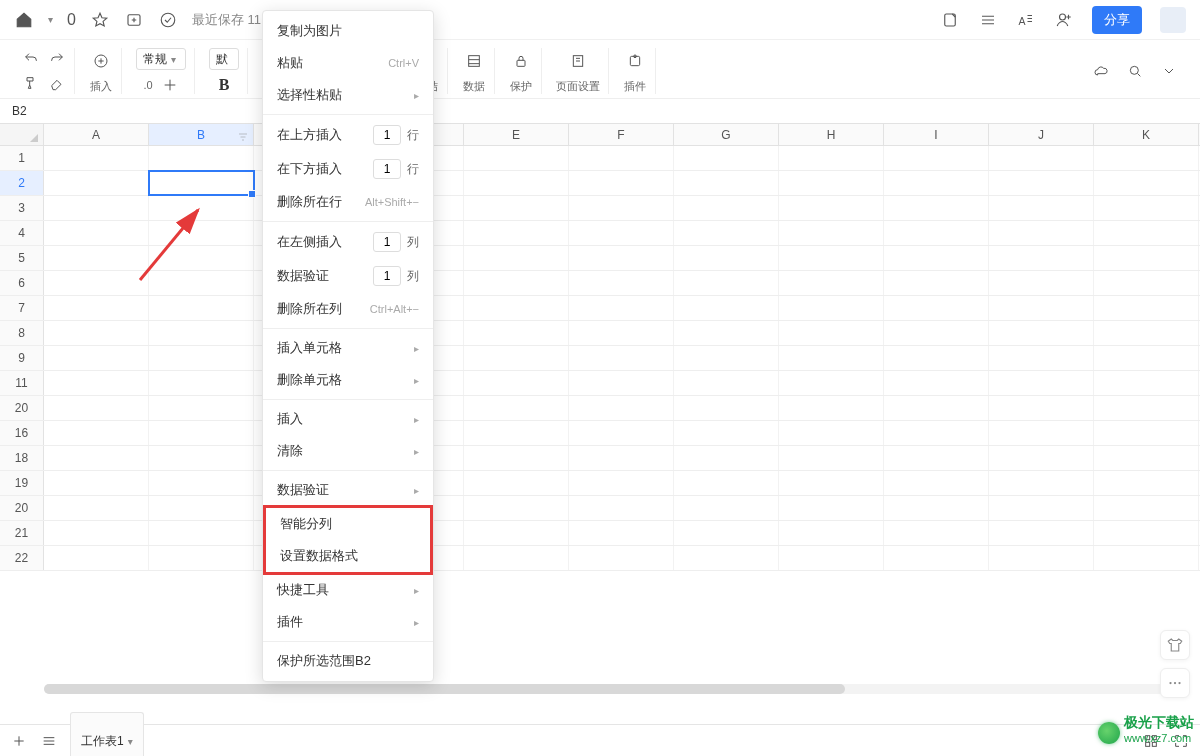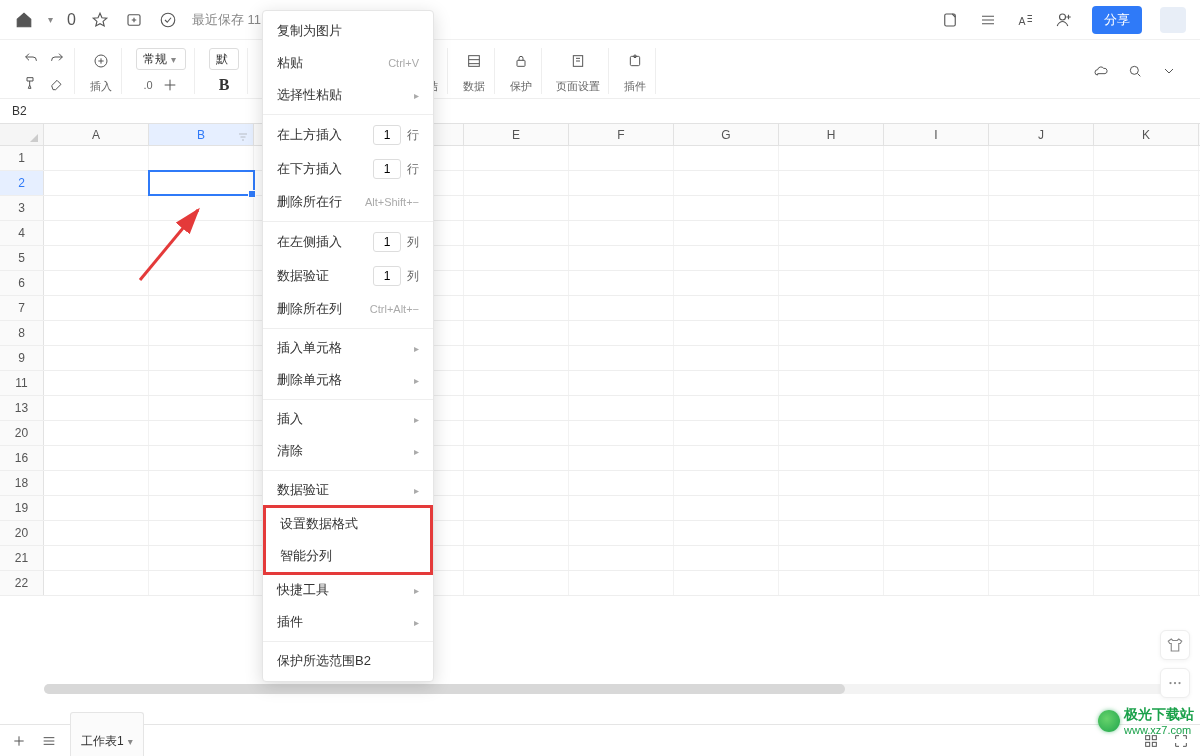--- a/index.html
+++ b/index.html
@@ -66,21 +66,21 @@
 
 
 .red-arrow { position: absolute; left: 130px; top: 200px; z-index: 60; pointer-events: none; }
 
 
 .sheetbar { position: absolute; bottom: 0; left: 0; right: 0; height: 32px; border-top: 1px solid #e5e5e5; display: flex; align-items: center; padding: 0 10px; gap: 12px; background: #fff; }
 .sheet-tab { display: flex; align-items: center; gap: 4px; padding: 20px 10px; border: 1px solid #e5e5e5; border-bottom: none; border-radius: 3px 3px 0 0; background: #fbfbfb; font-size: 12px; }
 .sheetbar .spacer { flex: 1; }
 
 
-.watermark { position: absolute; right: 6px; bottom: 20px; display: flex; align-items: center; gap: 4px; z-index: 70; font-size: 14px; margin-left: 36px; }
+.watermark { position: absolute; right: 6px; bottom: 12px; display: flex; align-items: flex-end; gap: 4px; z-index: 70; font-size: 14px; margin-left: 36px; }
 .watermark .logo { width: 22px; height: 22px; border-radius: 50%; background: radial-gradient(circle at 40% 40%, #67d36c, #1fa54b); box-shadow: 0 0 4px rgba(0,160,60,0.5); }
 .watermark .t1 { color: #1aa14a; font-weight: bold; }
 .watermark .t2 { color: #1aa14a; font-size: 11px; }
 
 
 .float-side { position: absolute; right: 10px; top: 630px; display: flex; flex-direction: column; gap: 8px; z-index: 40; }
 .float-btn { width: 30px; height: 30px; border: 1px solid #eee; border-radius: 6px; background: #fff; display: flex; align-items: center; justify-content: center; box-shadow: 0 1px 4px rgba(0,0,0,0.05); }
 </style>
 </head>
 <body>
@@ -480,34 +480,20 @@
         <div class="cell"></div>
         <div class="cell"></div>
         <div class="cell"></div>
         <div class="cell"></div>
         <div class="cell"></div>
         <div class="cell"></div>
         <div class="cell"></div>
         <div class="cell"></div>
       </div>
       <div class="row">
-        <div class="rowh">13</div>
-        <div class="cell"></div>
-        <div class="cell"></div>
-        <div class="cell"></div>
-        <div class="cell"></div>
-        <div class="cell"></div>
-        <div class="cell"></div>
-        <div class="cell"></div>
-        <div class="cell"></div>
-        <div class="cell"></div>
-        <div class="cell"></div>
-        <div class="cell"></div>
-      </div>
-      <div class="row">
         <div class="rowh">20</div>
         <div class="cell"></div>
         <div class="cell"></div>
         <div class="cell"></div>
         <div class="cell"></div>
         <div class="cell"></div>
         <div class="cell"></div>
         <div class="cell"></div>
         <div class="cell"></div>
         <div class="cell"></div>
@@ -672,24 +658,24 @@
       <span>清除</span>
       <span class="arrow">▸</span>
     </div>
   <div class="ctx-sep"></div>
   <div class="ctx-item">
       <span>数据验证</span>
       <span class="arrow">▸</span>
     </div>
   <div class="ctx-highlight">
     <div class="ctx-item">
+        <span>智能分列</span>
+      </div>
+    <div class="ctx-item">
         <span>设置数据格式</span>
-      </div>
-    <div class="ctx-item">
-        <span>智能分列</span>
       </div>
   </div>
   <div class="ctx-item">
       <span>快捷工具</span>
       <span class="arrow">▸</span>
     </div>
   <div class="ctx-item">
       <span>插件</span>
       <span class="arrow">▸</span>
     </div>

